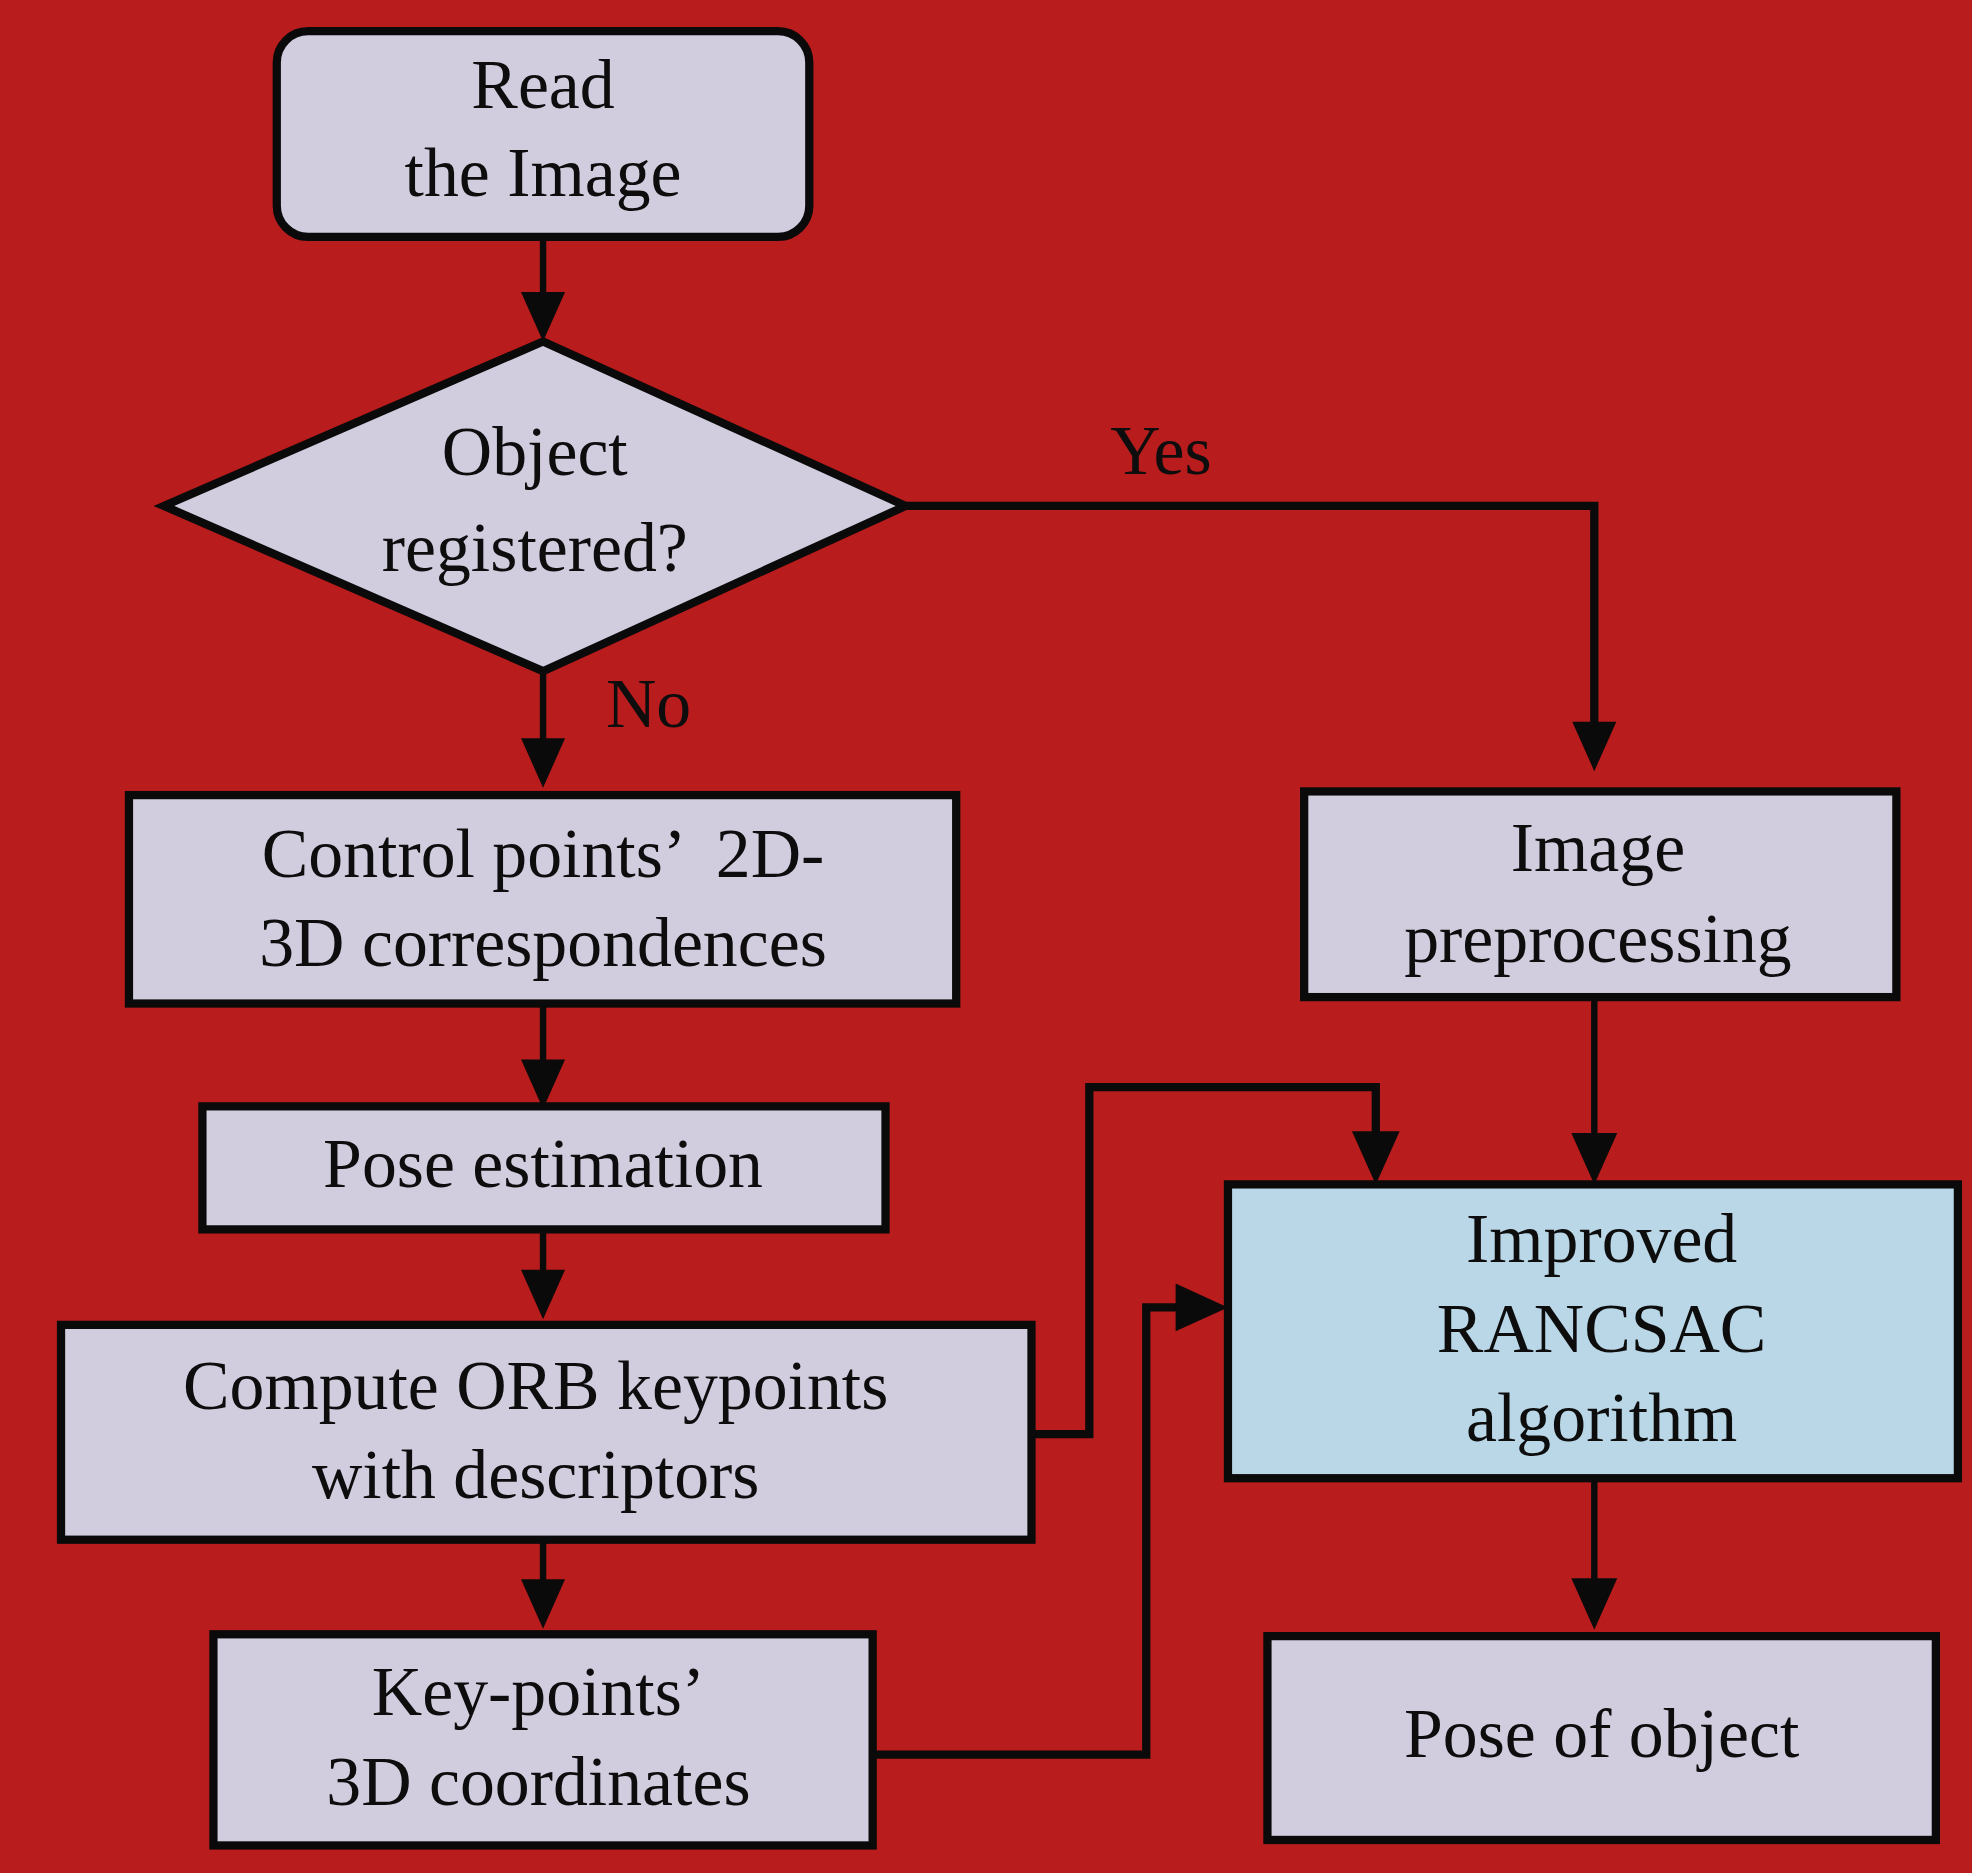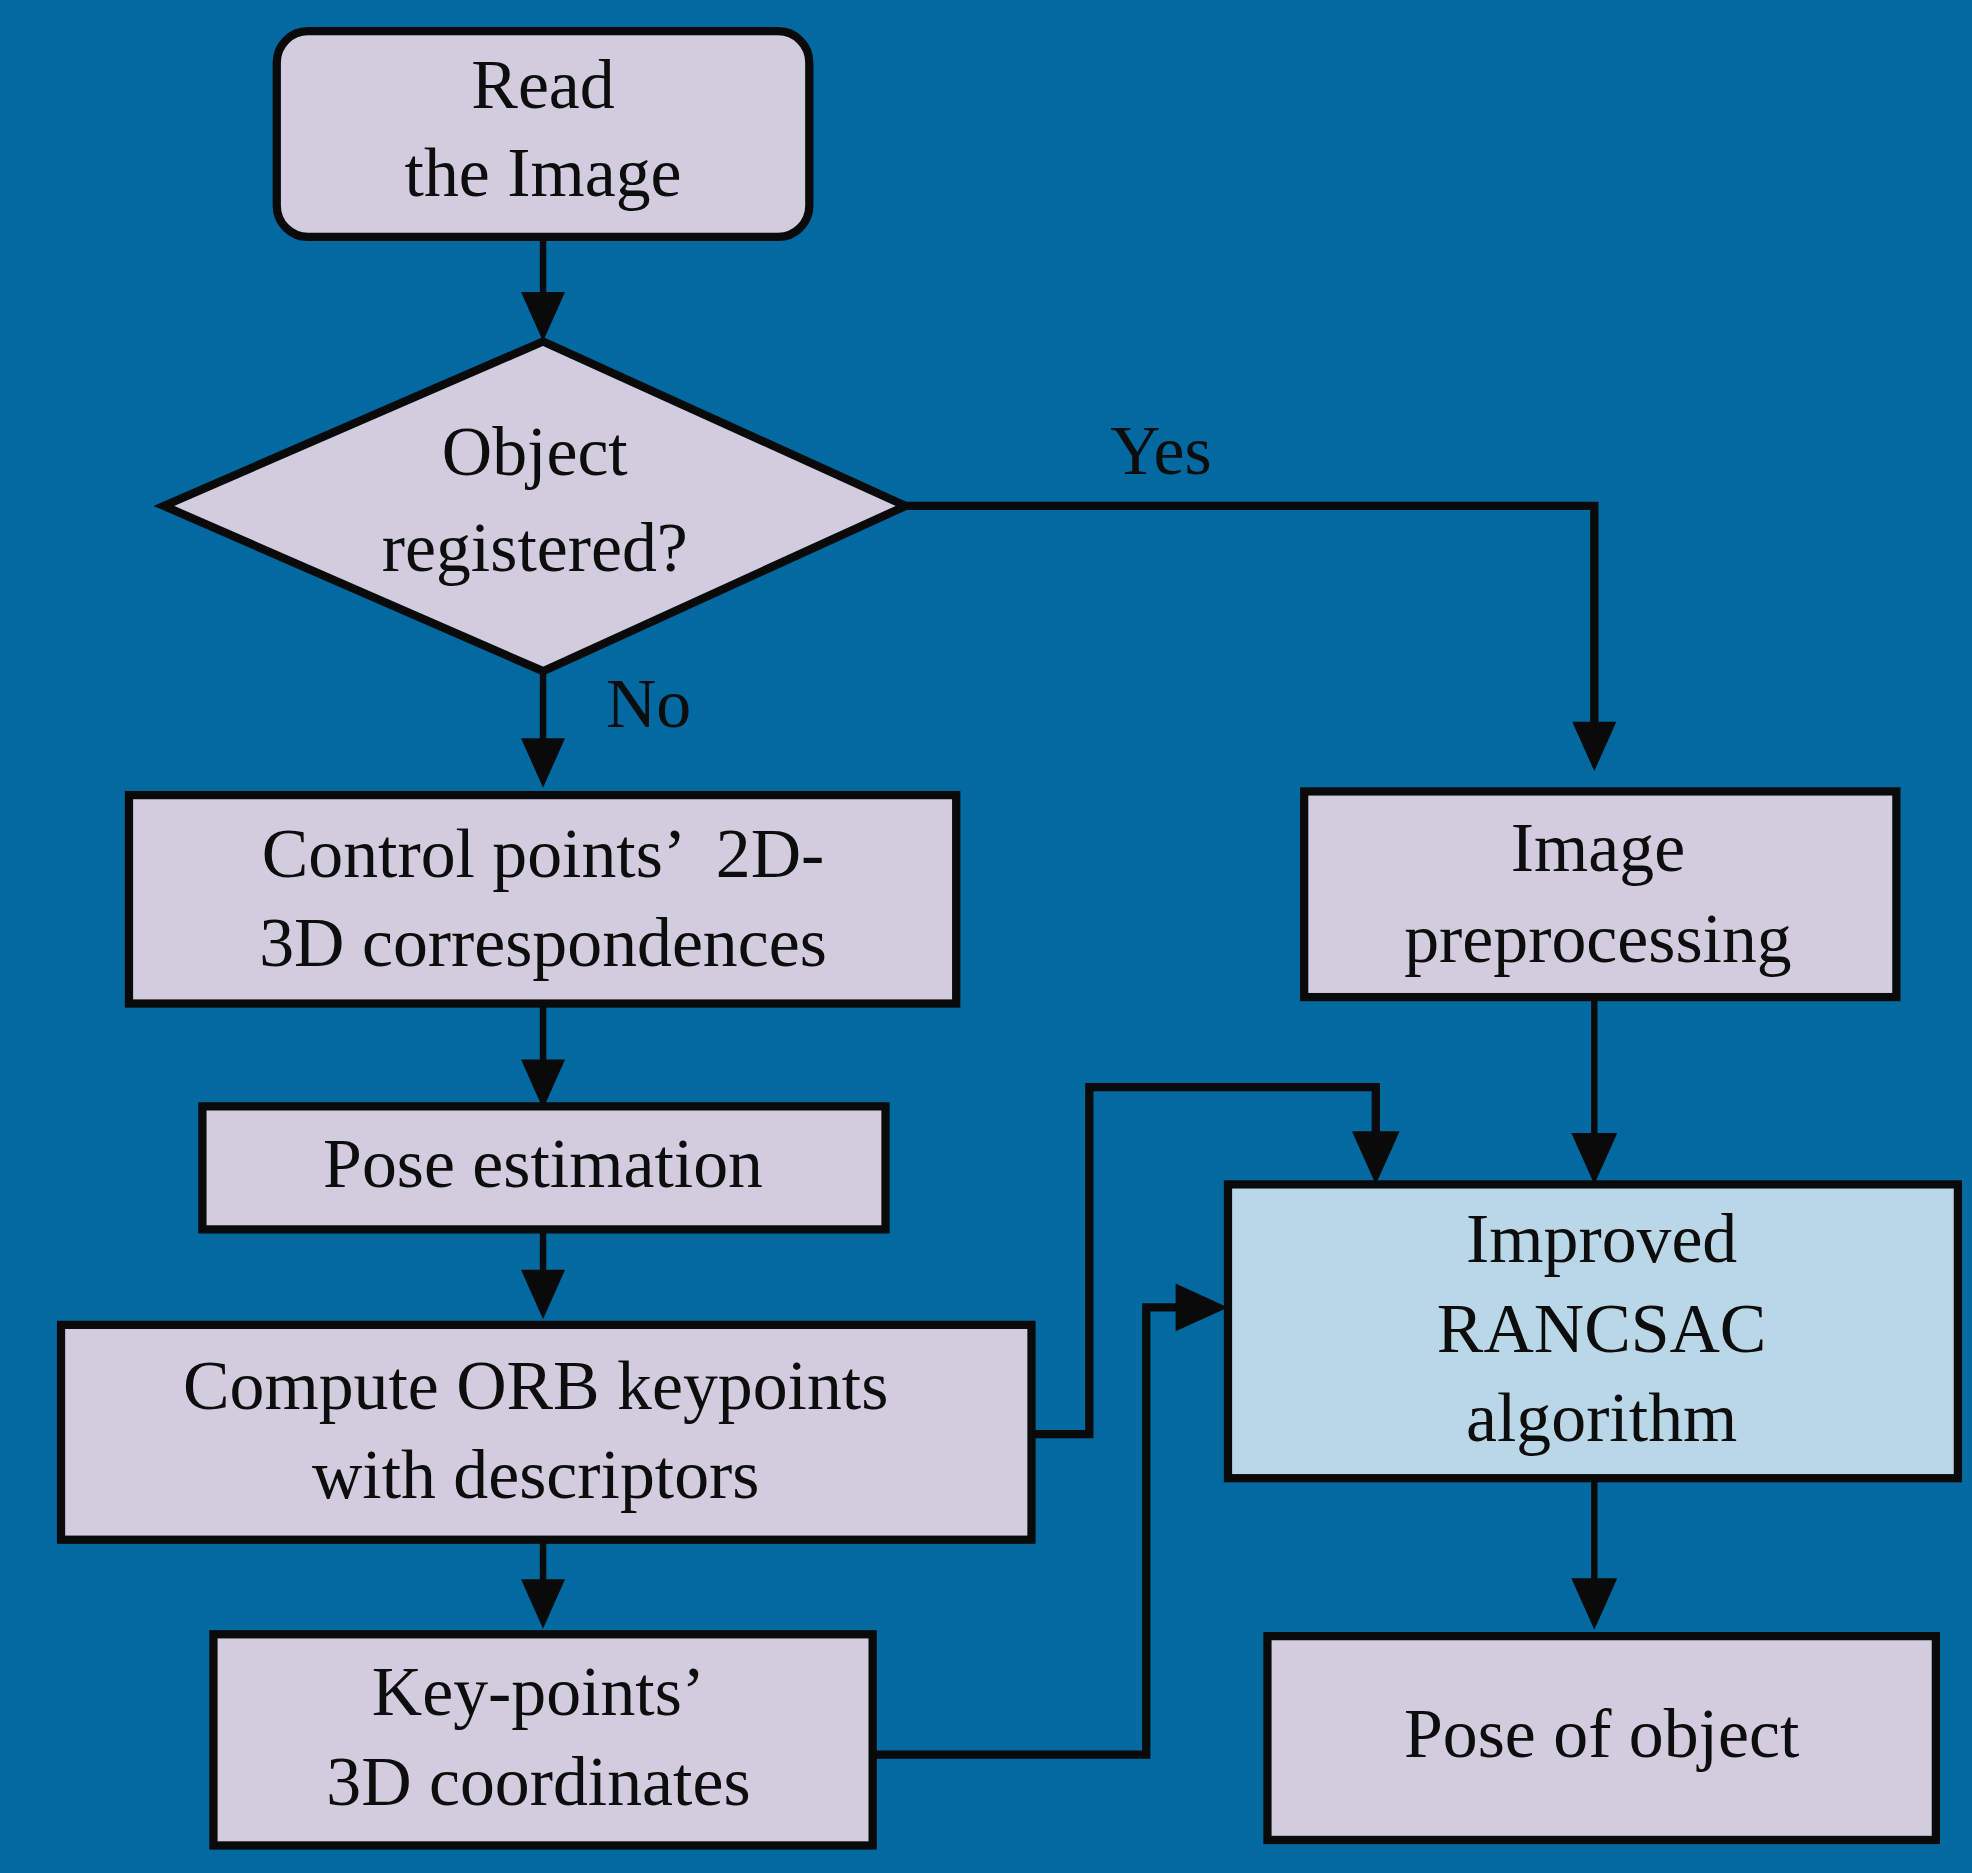--- a/index.html
+++ b/index.html
@@ -4,21 +4,21 @@
 <style>
   html, body {
     margin: 0;
     padding: 0;
     background: #ffffff;
   }
   #diagram-root {
     position: relative;
     width: 1973px;
     height: 1873px;
-    background: #0369a1;
+    background: #b91c1c;
     font-family: "Liberation Serif", "DejaVu Serif", serif;
     overflow: hidden;
   }
   svg.flow {
     display: block;
     width: 1973px;
     height: 1873px;
   }
   .node-shape {
     stroke: #0a0a0a;

